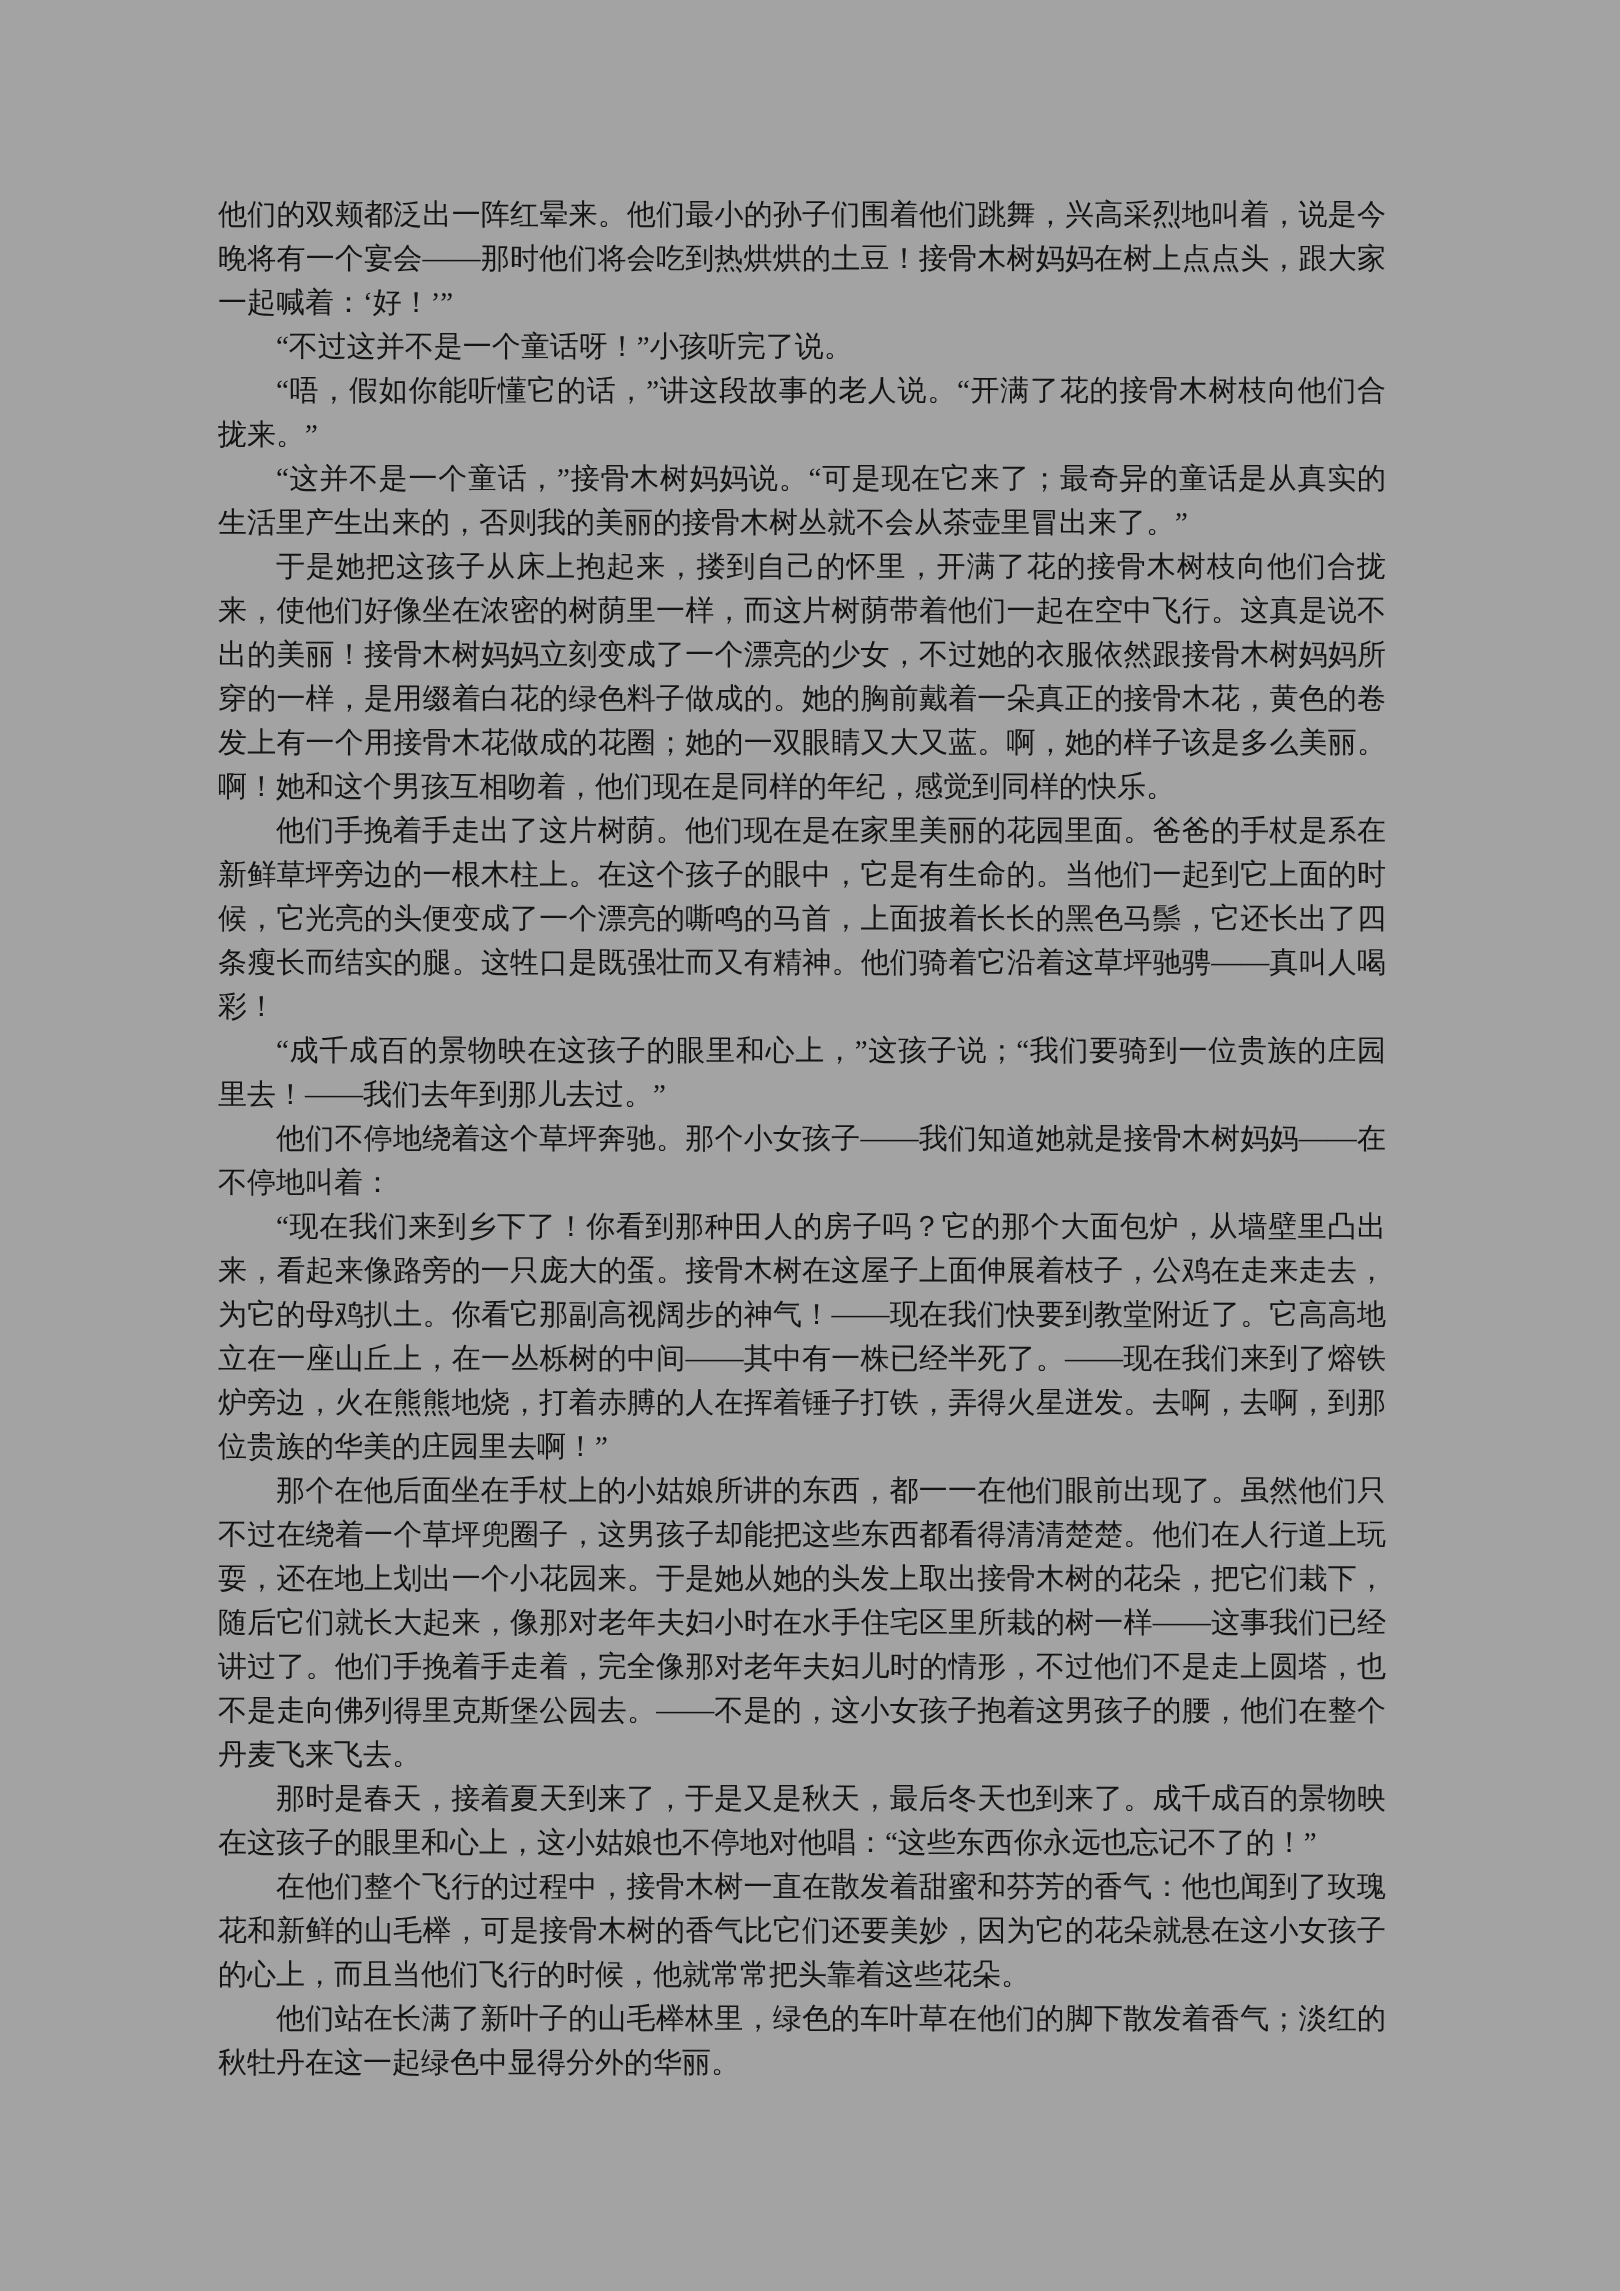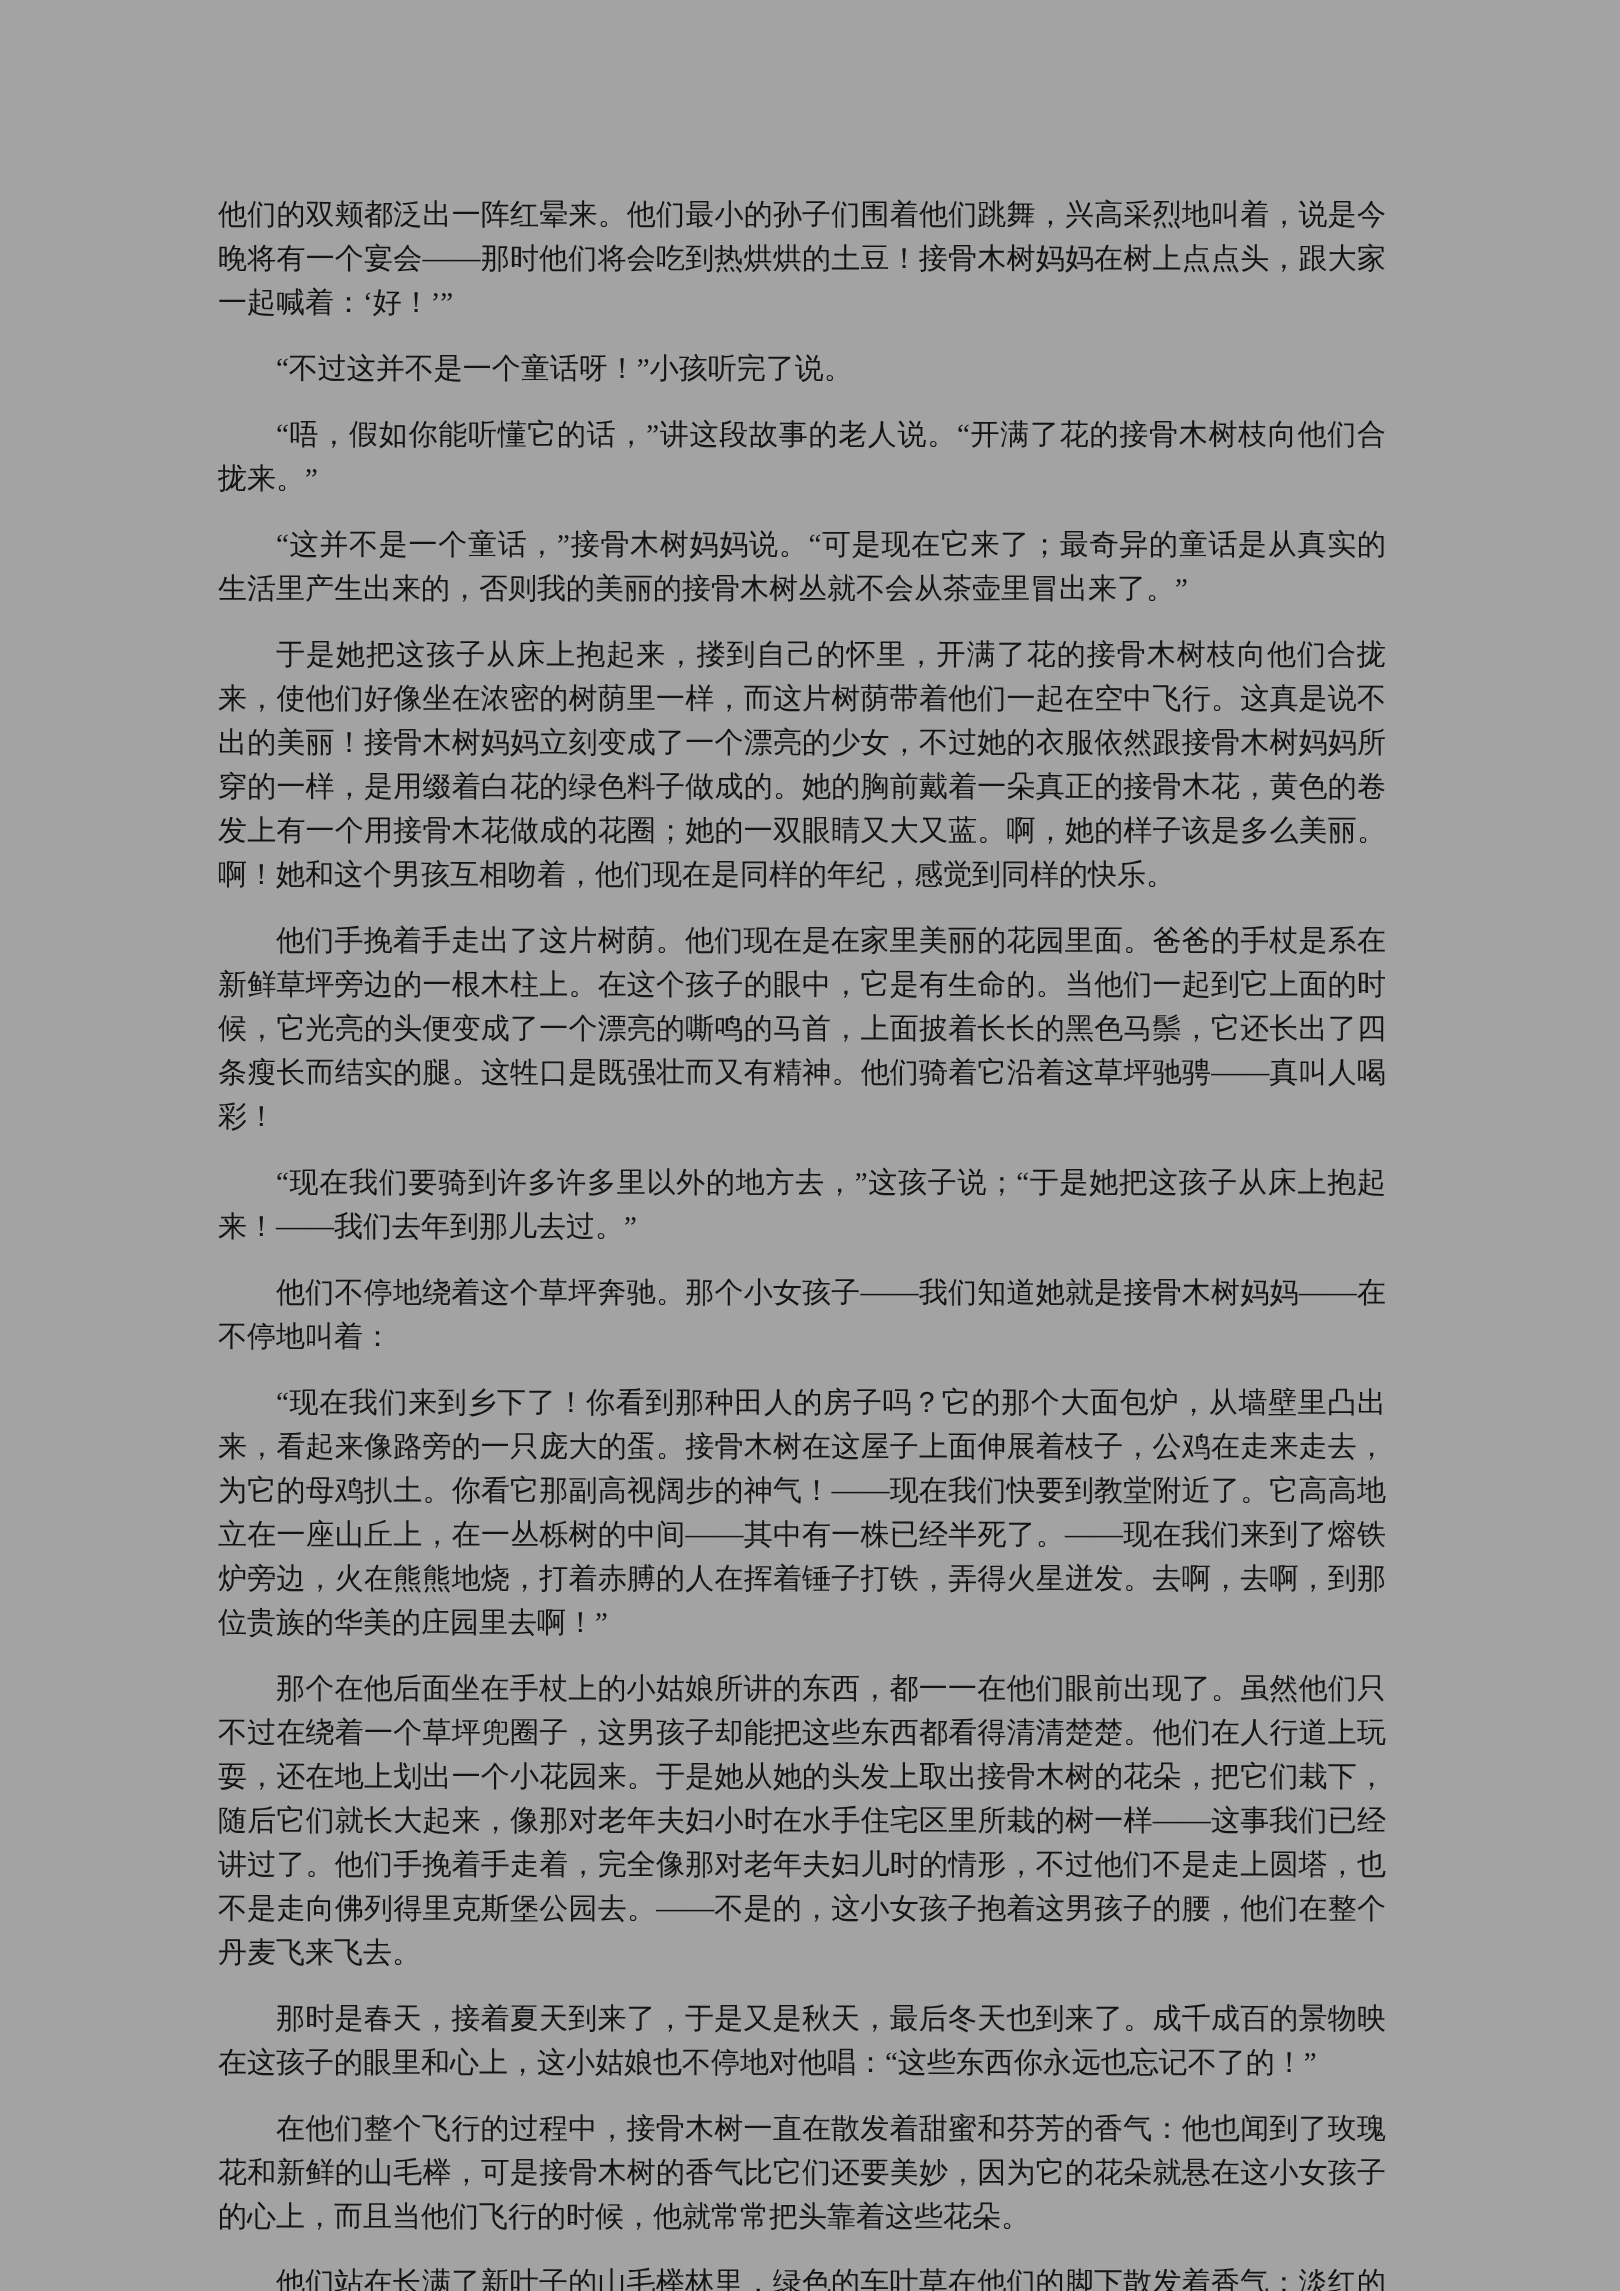--- a/index.html
+++ b/index.html
@@ -32,35 +32,34 @@
     line-height: 44px;
     text-align: justify;
     text-justify: inter-ideograph;
   }
   .text-block p {
     margin: 0;
     padding: 0;
   }
   .text-block p.p-indent {
     text-indent: 2em;
-    margin-top: 22px;
   }
 </style>
 </head>
 <body>
 
 <div class="page">
   <div class="text-block">
     <p>他们的双颊都泛出一阵红晕来。他们最小的孙子们围着他们跳舞，兴高采烈地叫着，说是今晚将有一个宴会——那时他们将会吃到热烘烘的土豆！接骨木树妈妈在树上点点头，跟大家一起喊着：‘好！’”</p>
     <p class="p-indent">“不过这并不是一个童话呀！”小孩听完了说。</p>
     <p class="p-indent">“唔，假如你能听懂它的话，”讲这段故事的老人说。“开满了花的接骨木树枝向他们合拢来。”</p>
     <p class="p-indent">“这并不是一个童话，”接骨木树妈妈说。“可是现在它来了；最奇异的童话是从真实的生活里产生出来的，否则我的美丽的接骨木树丛就不会从茶壶里冒出来了。”</p>
     <p class="p-indent">于是她把这孩子从床上抱起来，搂到自己的怀里，开满了花的接骨木树枝向他们合拢来，使他们好像坐在浓密的树荫里一样，而这片树荫带着他们一起在空中飞行。这真是说不出的美丽！接骨木树妈妈立刻变成了一个漂亮的少女，不过她的衣服依然跟接骨木树妈妈所穿的一样，是用缀着白花的绿色料子做成的。她的胸前戴着一朵真正的接骨木花，黄色的卷发上有一个用接骨木花做成的花圈；她的一双眼睛又大又蓝。啊，她的样子该是多么美丽。啊！她和这个男孩互相吻着，他们现在是同样的年纪，感觉到同样的快乐。</p>
     <p class="p-indent">他们手挽着手走出了这片树荫。他们现在是在家里美丽的花园里面。爸爸的手杖是系在新鲜草坪旁边的一根木柱上。在这个孩子的眼中，它是有生命的。当他们一起到它上面的时候，它光亮的头便变成了一个漂亮的嘶鸣的马首，上面披着长长的黑色马鬃，它还长出了四条瘦长而结实的腿。这牲口是既强壮而又有精神。他们骑着它沿着这草坪驰骋——真叫人喝彩！</p>
-    <p class="p-indent">“现在我们要骑到许多许多里以外的地方去，”这孩子说；“于是她把这孩子从床上抱起来！——我们去年到那儿去过。”</p>
+    <p class="p-indent">“成千成百的景物映在这孩子的眼里和心上，”这孩子说；“我们要骑到一位贵族的庄园里去！——我们去年到那儿去过。”</p>
     <p class="p-indent">他们不停地绕着这个草坪奔驰。那个小女孩子——我们知道她就是接骨木树妈妈——在不停地叫着：</p>
     <p class="p-indent">“现在我们来到乡下了！你看到那种田人的房子吗？它的那个大面包炉，从墙壁里凸出来，看起来像路旁的一只庞大的蛋。接骨木树在这屋子上面伸展着枝子，公鸡在走来走去，为它的母鸡扒土。你看它那副高视阔步的神气！——现在我们快要到教堂附近了。它高高地立在一座山丘上，在一丛栎树的中间——其中有一株已经半死了。——现在我们来到了熔铁炉旁边，火在熊熊地烧，打着赤膊的人在挥着锤子打铁，弄得火星迸发。去啊，去啊，到那位贵族的华美的庄园里去啊！”</p>
     <p class="p-indent">那个在他后面坐在手杖上的小姑娘所讲的东西，都一一在他们眼前出现了。虽然他们只不过在绕着一个草坪兜圈子，这男孩子却能把这些东西都看得清清楚楚。他们在人行道上玩耍，还在地上划出一个小花园来。于是她从她的头发上取出接骨木树的花朵，把它们栽下，随后它们就长大起来，像那对老年夫妇小时在水手住宅区里所栽的树一样——这事我们已经讲过了。他们手挽着手走着，完全像那对老年夫妇儿时的情形，不过他们不是走上圆塔，也不是走向佛列得里克斯堡公园去。——不是的，这小女孩子抱着这男孩子的腰，他们在整个丹麦飞来飞去。</p>
     <p class="p-indent">那时是春天，接着夏天到来了，于是又是秋天，最后冬天也到来了。成千成百的景物映在这孩子的眼里和心上，这小姑娘也不停地对他唱：“这些东西你永远也忘记不了的！”</p>
     <p class="p-indent">在他们整个飞行的过程中，接骨木树一直在散发着甜蜜和芬芳的香气：他也闻到了玫瑰花和新鲜的山毛榉，可是接骨木树的香气比它们还要美妙，因为它的花朵就悬在这小女孩子的心上，而且当他们飞行的时候，他就常常把头靠着这些花朵。</p>
     <p class="p-indent">他们站在长满了新叶子的山毛榉林里，绿色的车叶草在他们的脚下散发着香气；淡红的秋牡丹在这一起绿色中显得分外的华丽。</p>
   </div>
 </div>
 
 

